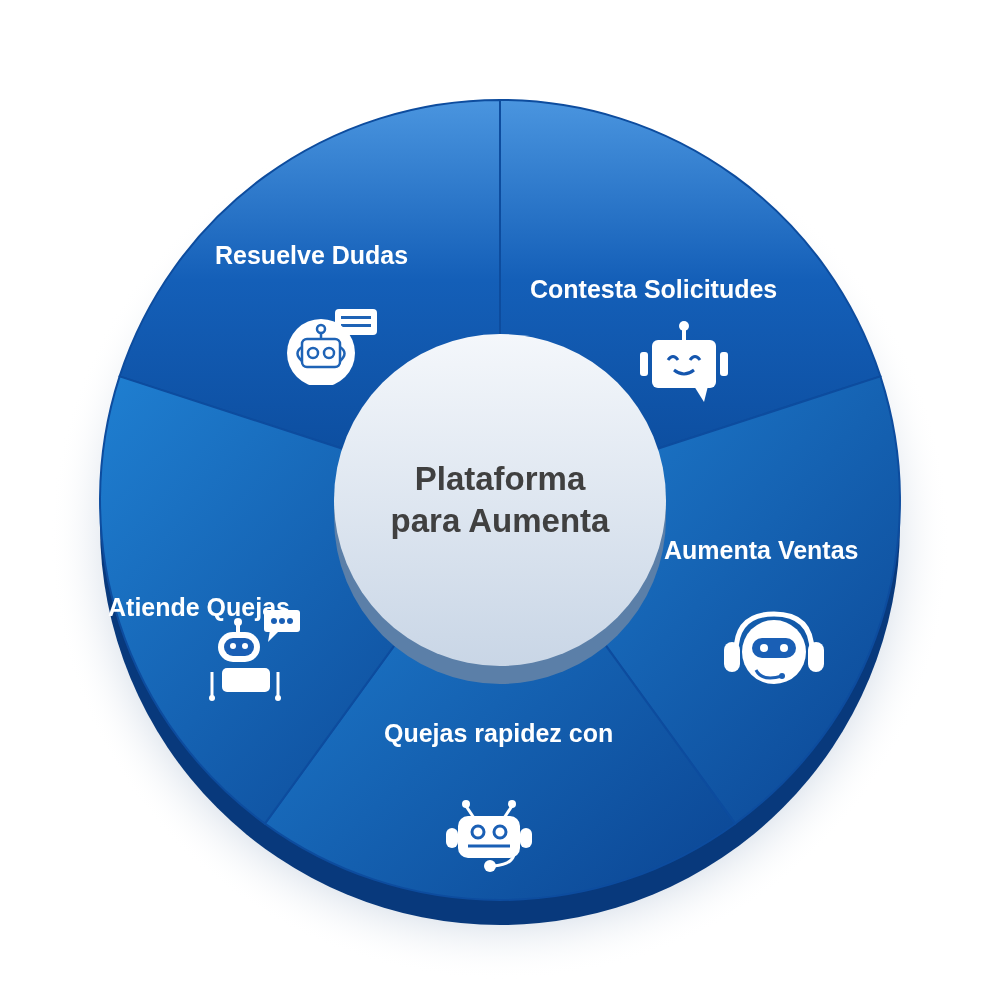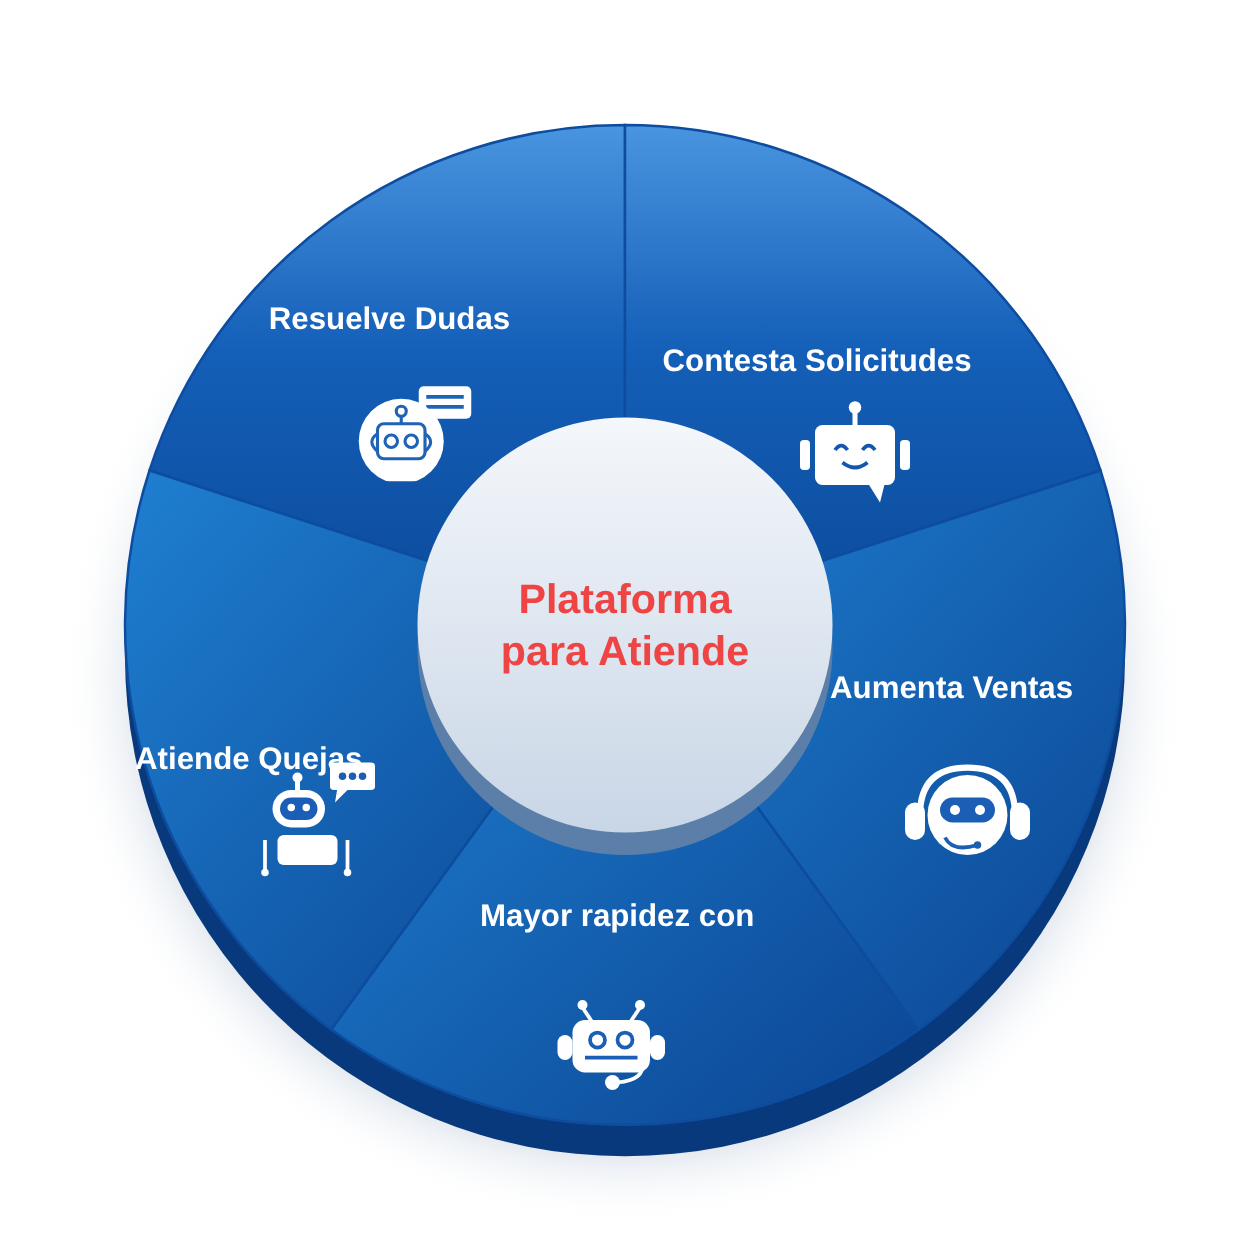--- a/index.html
+++ b/index.html
@@ -3,21 +3,21 @@
   <meta charset="utf-8">
   <style>
     html, body { margin: 0; padding: 0; background: #ffffff; }
     body { width: 1000px; height: 1000px; position: relative; overflow: hidden;
            font-family: "Liberation Sans", sans-serif; }
     #wheel { position: absolute; left: 0; top: 0; width: 1000px; height: 1000px; }
     .label { position: absolute; color: #ffffff; font-weight: bold; font-size: 25px;
              text-align: center; white-space: nowrap; line-height: 31px;
              font-family: "Liberation Sans", sans-serif; }
     .center-title { position: absolute; left: 330px; top: 458px; width: 340px; text-align: center;
-             color: #ef4444; font-weight: bold; font-size: 33px; line-height: 42px;
+             color: #404040; font-weight: bold; font-size: 33px; line-height: 42px;
              font-family: "Liberation Sans", sans-serif; }
     .icon { position: absolute; }
   </style>
 </head>
 <body>
 
 <svg id="wheel" viewBox="0 0 1000 1000">
   <defs>
     <radialGradient id="shadowGrad" cx="50%" cy="50%" r="50%">
       <stop offset="80%" stop-color="#b8c6d8" stop-opacity="0.9"></stop>
@@ -45,21 +45,21 @@
       <path d="M500,500 L880.4,376.4 A400,400 0 0 1 735.1,823.6 Z" fill="url(#segGrad2)" stroke="#0d4c9e" stroke-width="2"></path>
       <path d="M500,500 L735.1,823.6 A400,400 0 0 1 264.9,823.6 Z" fill="url(#segGrad2)" stroke="#0d4c9e" stroke-width="2"></path>
       <path d="M500,500 L264.9,823.6 A400,400 0 0 1 119.6,376.4 Z" fill="url(#segGrad2)" stroke="#0d4c9e" stroke-width="2"></path>
     </g>
   <circle cx="500" cy="518" r="166" fill="#5b7fa8"></circle>
   <circle cx="500" cy="500" r="166" fill="url(#centerGrad)"></circle>
 </svg>
 
 <div class="center-title">
   <div>Plataforma</div>
-  <div>para Atiende</div>
+  <div>para Aumenta</div>
 </div>
 
 <div class="label" style="left:215px; top:240px;">Resuelve Dudas</div>
 <svg class="icon" style="left:283px; top:305px;" width="100" height="80" viewBox="0 0 100 80">
   <rect x="52" y="4" width="42" height="26" rx="4" fill="#fff"></rect>
   <polygon points="58,28 66,28 60,38" fill="#fff"></polygon>
   <rect x="58" y="11" width="30" height="3" fill="#1e63b6"></rect>
   <rect x="58" y="19" width="30" height="3" fill="#1e63b6"></rect>
   <circle cx="38" cy="48" r="34" fill="#fff"></circle>
   <circle cx="38" cy="24" r="4" fill="none" stroke="#1e63b6" stroke-width="2.5"></circle>
@@ -91,21 +91,21 @@
   <rect x="86" y="34" width="16" height="30" rx="8" fill="#fff"></rect>
   <circle cx="52" cy="44" r="32" fill="#fff"></circle>
   <rect x="30" y="30" width="44" height="20" rx="10" fill="#1a5fb5"></rect>
   <circle cx="42" cy="40" r="4" fill="#fff"></circle>
   <circle cx="62" cy="40" r="4" fill="#fff"></circle>
   <path d="M34 62 Q40 74 60 68" fill="none" stroke="#1a5fb5" stroke-width="3"></path>
   <circle cx="60" cy="68" r="3" fill="#1a5fb5"></circle>
 </svg>
 
 <div class="label" style="left:384px; top:718px;">
-  <div>Mayor rapidez con</div>
+  <div>Quejas rapidez con</div>
 </div>
 <svg class="icon" style="left:442px; top:798px;" width="94" height="78" viewBox="0 0 94 78">
   <circle cx="24" cy="6" r="4" fill="#fff"></circle>
   <circle cx="70" cy="6" r="4" fill="#fff"></circle>
   <line x1="24" y1="8" x2="32" y2="20" stroke="#fff" stroke-width="3"></line>
   <line x1="70" y1="8" x2="62" y2="20" stroke="#fff" stroke-width="3"></line>
   <rect x="16" y="18" width="62" height="42" rx="10" fill="#fff"></rect>
   <rect x="4" y="30" width="12" height="20" rx="6" fill="#fff"></rect>
   <rect x="78" y="30" width="12" height="20" rx="6" fill="#fff"></rect>
   <circle cx="36" cy="34" r="6" fill="none" stroke="#1a5fb5" stroke-width="3"></circle>

